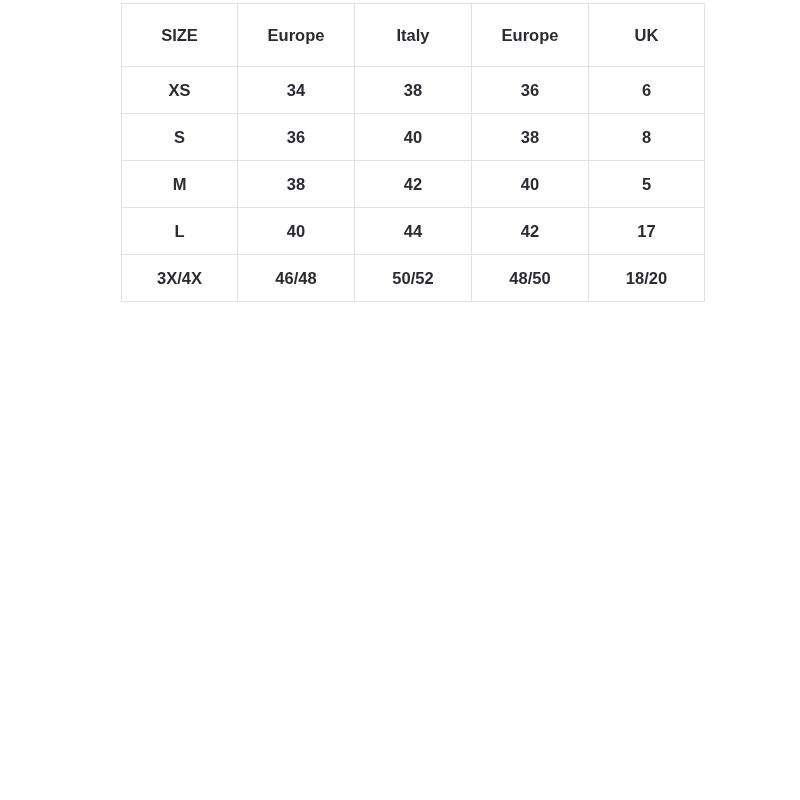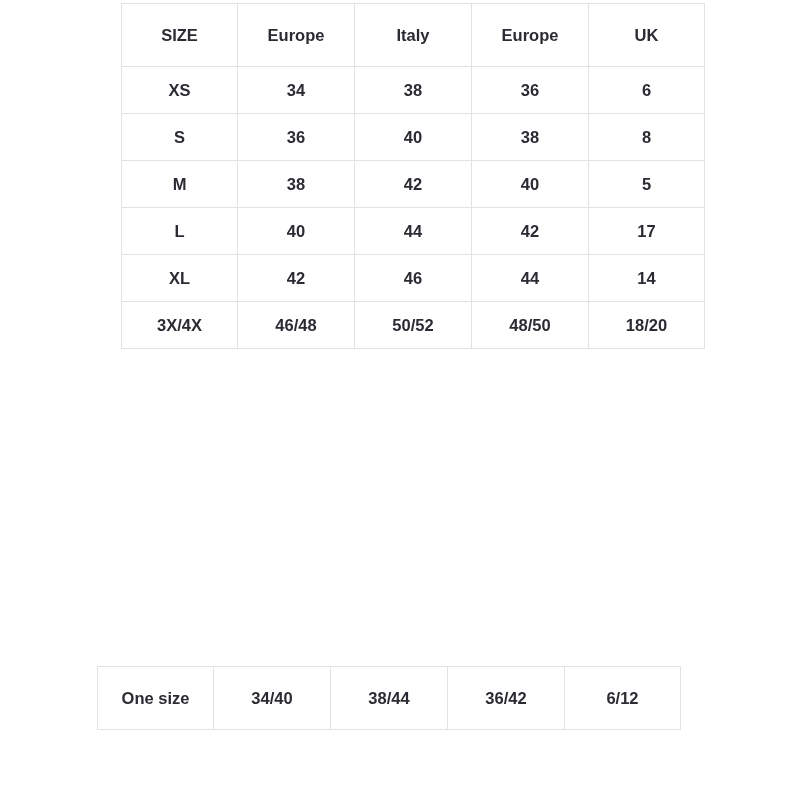--- a/index.html
+++ b/index.html
@@ -104,51 +104,37 @@
           <td>5</td>
         </tr>
         <tr>
           <td class="rowhead">L</td>
           <td>40</td>
           <td>44</td>
           <td>42</td>
           <td>17</td>
         </tr>
         <tr>
-          <td class="rowhead">XL</td>
-          <td>42</td>
-          <td>46</td>
-          <td>44</td>
-          <td>14</td>
-        </tr>
-        <tr>
           <td class="rowhead">3X/4X</td>
           <td>46/48</td>
           <td>50/52</td>
           <td>48/50</td>
           <td>18/20</td>
         </tr>
       </tbody>
     </table>
   </div>
 
   <div class="table-wrap secondary">
     <table class="size-table secondary">
       <colgroup>
         <col class="c0">
           <col class="c1">
           <col class="c2">
           <col class="c3">
           <col class="c4">
       </colgroup>
       <tbody>
-        <tr>
-          <td class="rowhead">One size</td>
-          <td>34/40</td>
-          <td>38/44</td>
-          <td>36/42</td>
-          <td>6/12</td>
-        </tr>
       </tbody>
     </table>
   </div>
 
 </div>
 
 </body></html>

